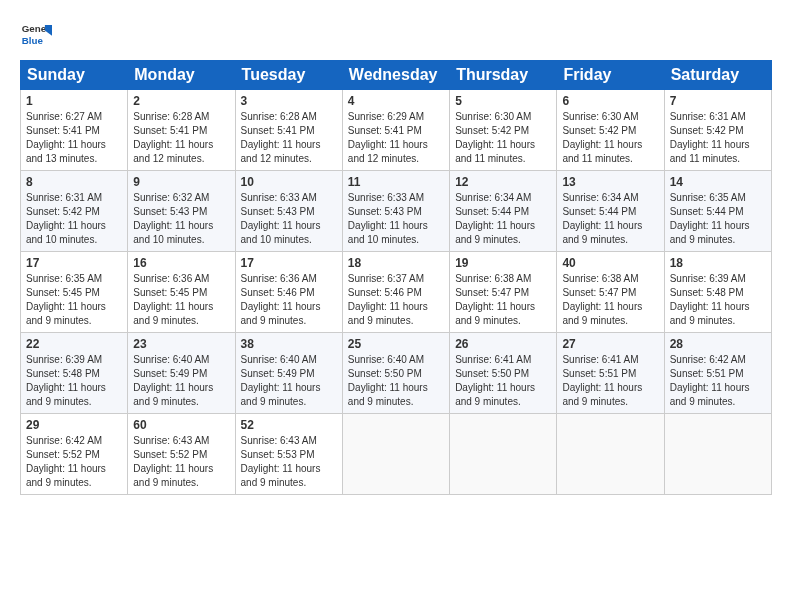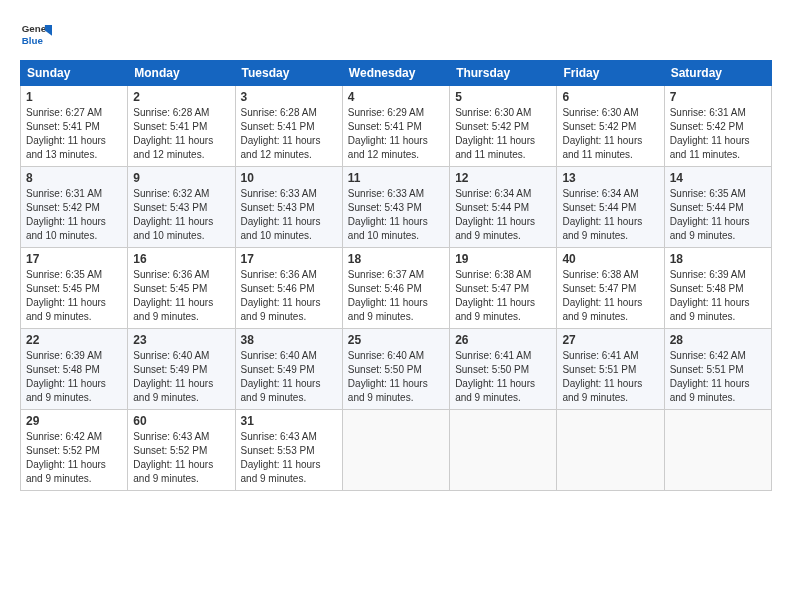--- a/index.html
+++ b/index.html
@@ -44,21 +44,21 @@
       font-size: 14px;
       color: #555;
     }
     .calendar {
       width: 100%;
       border-collapse: collapse;
     }
     .calendar th {
       background: #1565c0;
       color: #fff;
-      font-size: 12px;
+      font-size: 16px;
       font-weight: bold;
       padding: 5px 6px;
       text-align: left;
       border: 1px solid #1565c0;
       margin-left: 40px;
     }
     .calendar td {
       border: 1px solid #ccc;
       vertical-align: top;
       padding: 4px 5px;
@@ -241,21 +241,21 @@
         <tr>
           <td>
           <span class="day-num">29</span>
           <span class="day-info">Sunrise: 6:42 AM<br>Sunset: 5:52 PM<br>Daylight: 11 hours and 9 minutes.</span>
         </td>
           <td>
           <span class="day-num">60</span>
           <span class="day-info">Sunrise: 6:43 AM<br>Sunset: 5:52 PM<br>Daylight: 11 hours and 9 minutes.</span>
         </td>
           <td>
-          <span class="day-num">31</span>
+          <span class="day-num">52</span>
           <span class="day-info">Sunrise: 6:43 AM<br>Sunset: 5:53 PM<br>Daylight: 11 hours and 9 minutes.</span>
         </td>
           <td class="empty-cell"></td>
           <td class="empty-cell"></td>
           <td class="empty-cell"></td>
           <td class="empty-cell"></td>
         </tr>
       </tbody>
   </table>
 </div>

